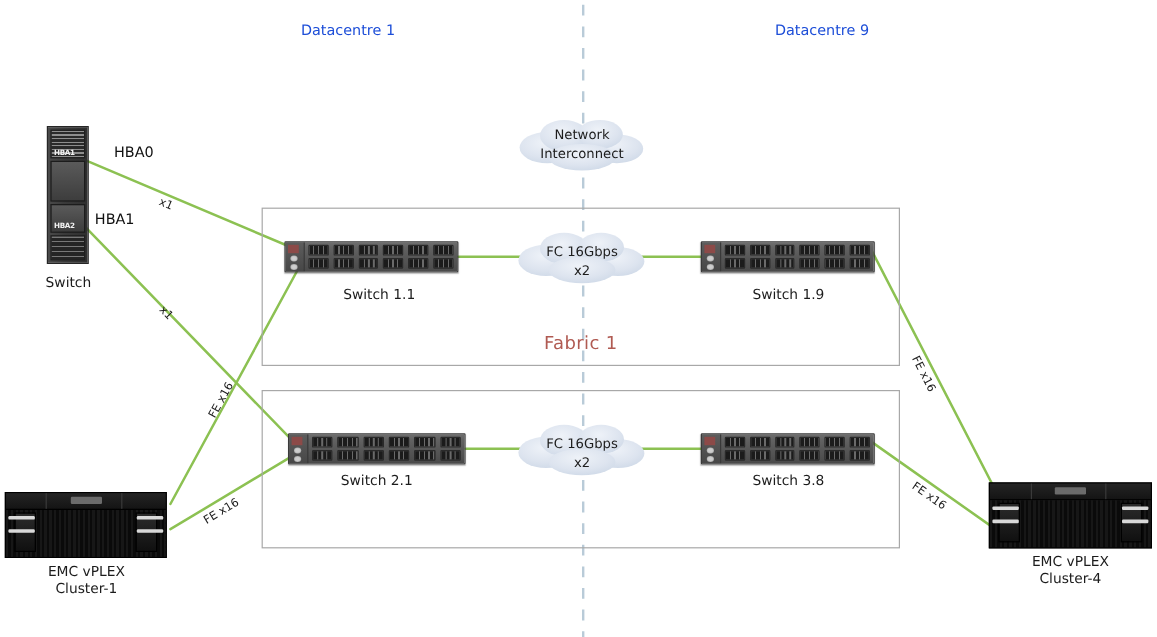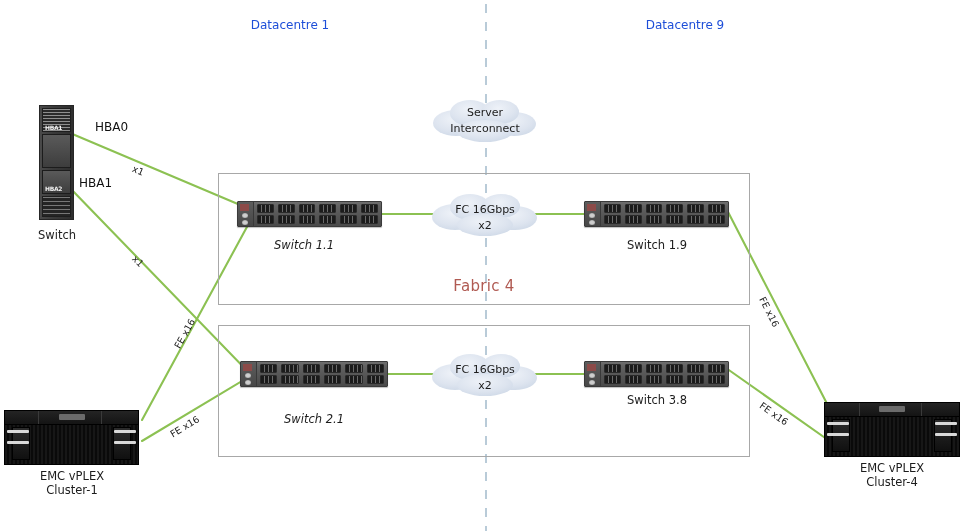--- a/index.html
+++ b/index.html
@@ -299,24 +299,24 @@
       <ellipse cx="485" cy="385" rx="28" ry="11"></ellipse>
     </g>
   </svg>
 
   <div class="fabric-box" style="left:218px; top:173px; width:532px; height:132px;"></div>
   <div class="fabric-box" style="left:218px; top:325px; width:532px; height:132px;"></div>
 
   <div class="lbl dc-label" style="left:225px; top:18px; width:130px;">Datacentre 1</div>
   <div class="lbl dc-label" style="left:620px; top:18px; width:130px;">Datacentre 9</div>
 
-  <div class="lbl fabric-label" style="left:424px; top:277px; width:120px;">Fabric 4</div>
+  <div class="lbl fabric-label" style="left:424px; top:277px; width:120px;">Fabric 1</div>
 
   <div class="cloud-label" style="left:425px; top:105px;">
-    <div>Server</div>
+    <div>Network</div>
     <div>Interconnect</div>
   </div>
 
   <div class="cloud-label" style="left:425px; top:202px;">
     <div>FC 16Gbps</div>
     <div>x2</div>
   </div>
 
   <div class="cloud-label" style="left:425px; top:362px;">
     <div>FC 16Gbps</div>
@@ -356,21 +356,21 @@
       <div class="port-row">
           <div class="port-bank"></div>
           <div class="port-bank"></div>
           <div class="port-bank"></div>
           <div class="port-bank"></div>
           <div class="port-bank"></div>
           <div class="port-bank"></div>
         </div>
     </div>
   </div>
-  <div class="lbl node-label" style="left:244px; top:238px; width:120px;font-style:italic;">Switch 1.1</div>
+  <div class="lbl node-label" style="left:256px; top:238px; width:120px;">Switch 1.1</div>
 
   <div class="switch" style="left:584px; top:201px; width:145px; height:26px;">
     <div class="switch-bezel">
       <div class="bezel-tab"></div>
       <div class="bezel-led" style="top:11px;"></div>
       <div class="bezel-led" style="top:18px;"></div>
     </div>
     <div class="switch-ports">
       <div class="port-row">
           <div class="port-bank"></div>
@@ -410,21 +410,21 @@
       <div class="port-row">
           <div class="port-bank"></div>
           <div class="port-bank"></div>
           <div class="port-bank"></div>
           <div class="port-bank"></div>
           <div class="port-bank"></div>
           <div class="port-bank"></div>
         </div>
     </div>
   </div>
-  <div class="lbl node-label" style="left:254px; top:412px; width:120px;font-style:italic;">Switch 2.1</div>
+  <div class="lbl node-label" style="left:254px; top:393px; width:120px;">Switch 2.1</div>
 
   <div class="switch" style="left:584px; top:361px; width:145px; height:26px;">
     <div class="switch-bezel">
       <div class="bezel-tab"></div>
       <div class="bezel-led" style="top:11px;"></div>
       <div class="bezel-led" style="top:18px;"></div>
     </div>
     <div class="switch-ports">
       <div class="port-row">
           <div class="port-bank"></div>

